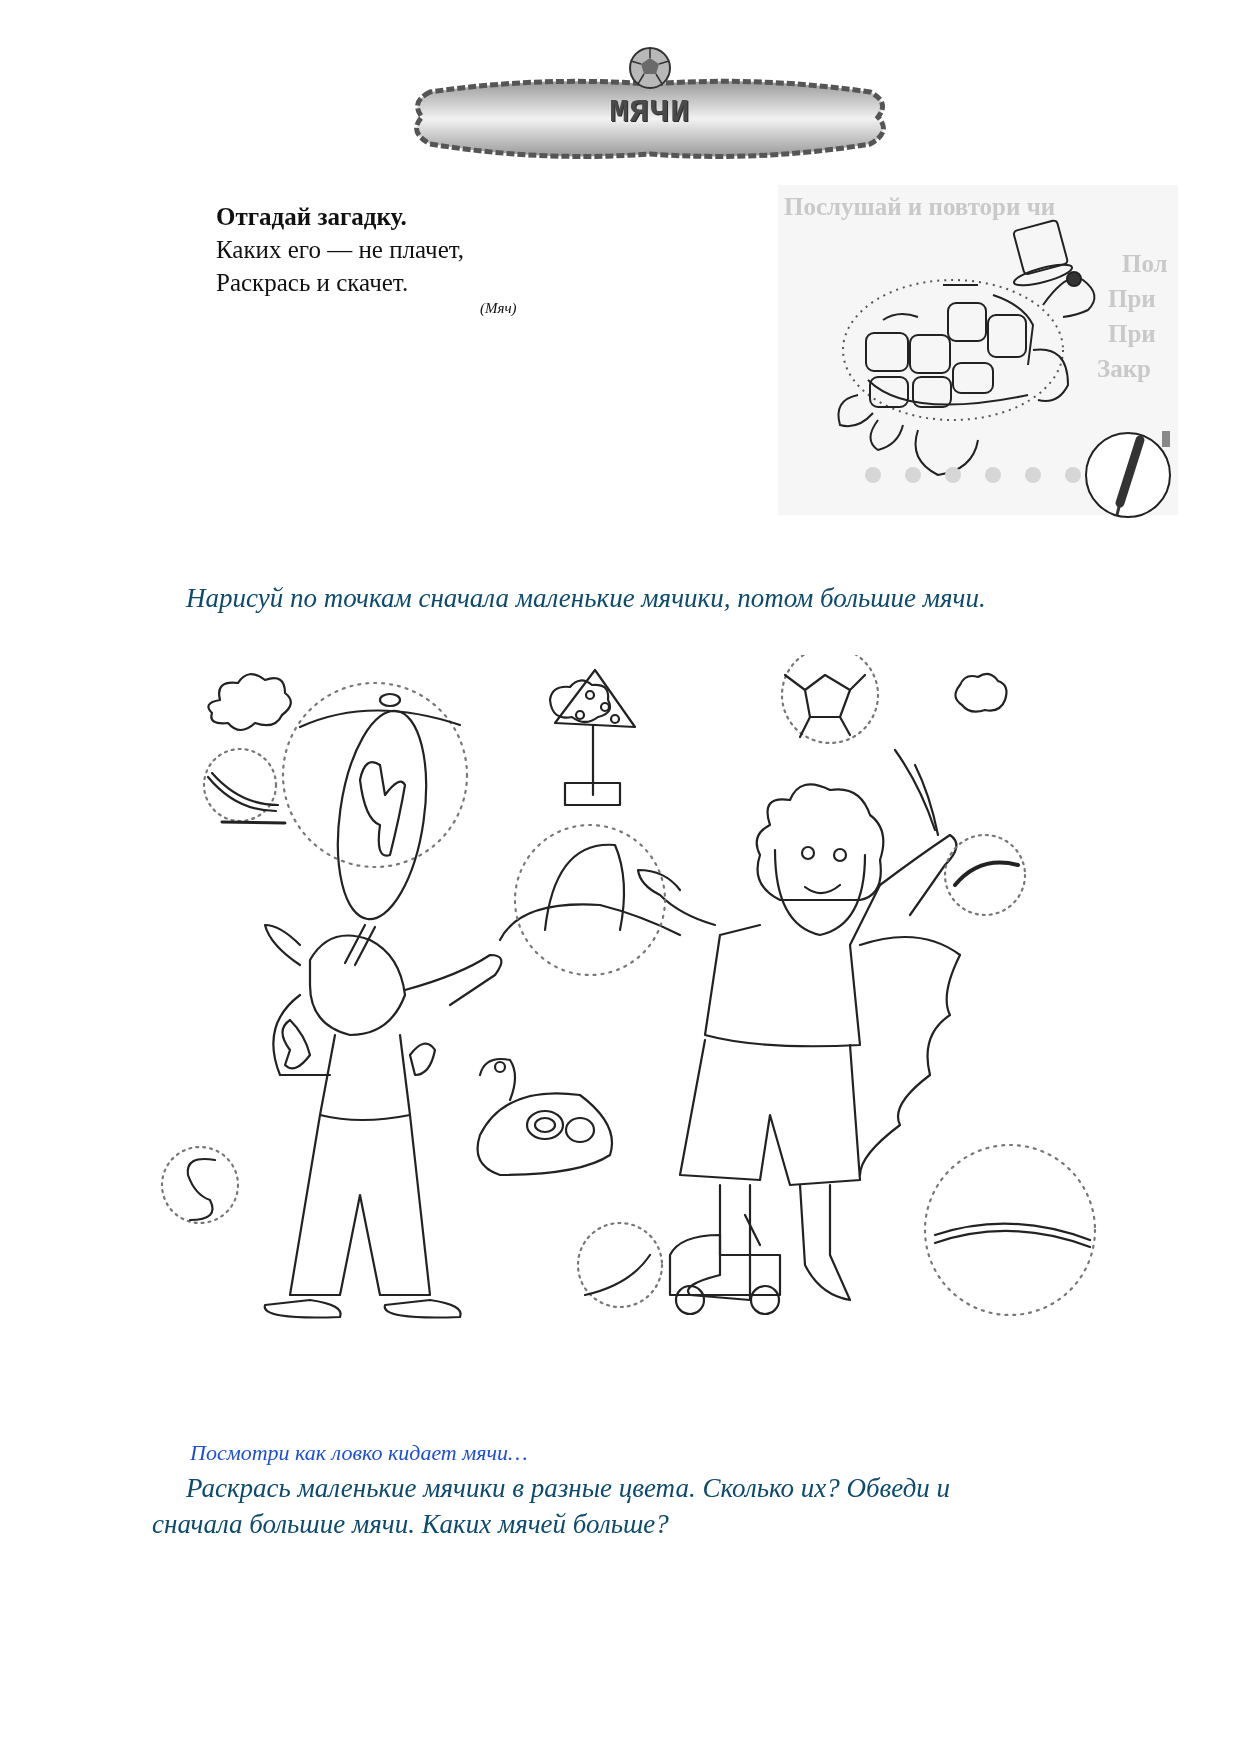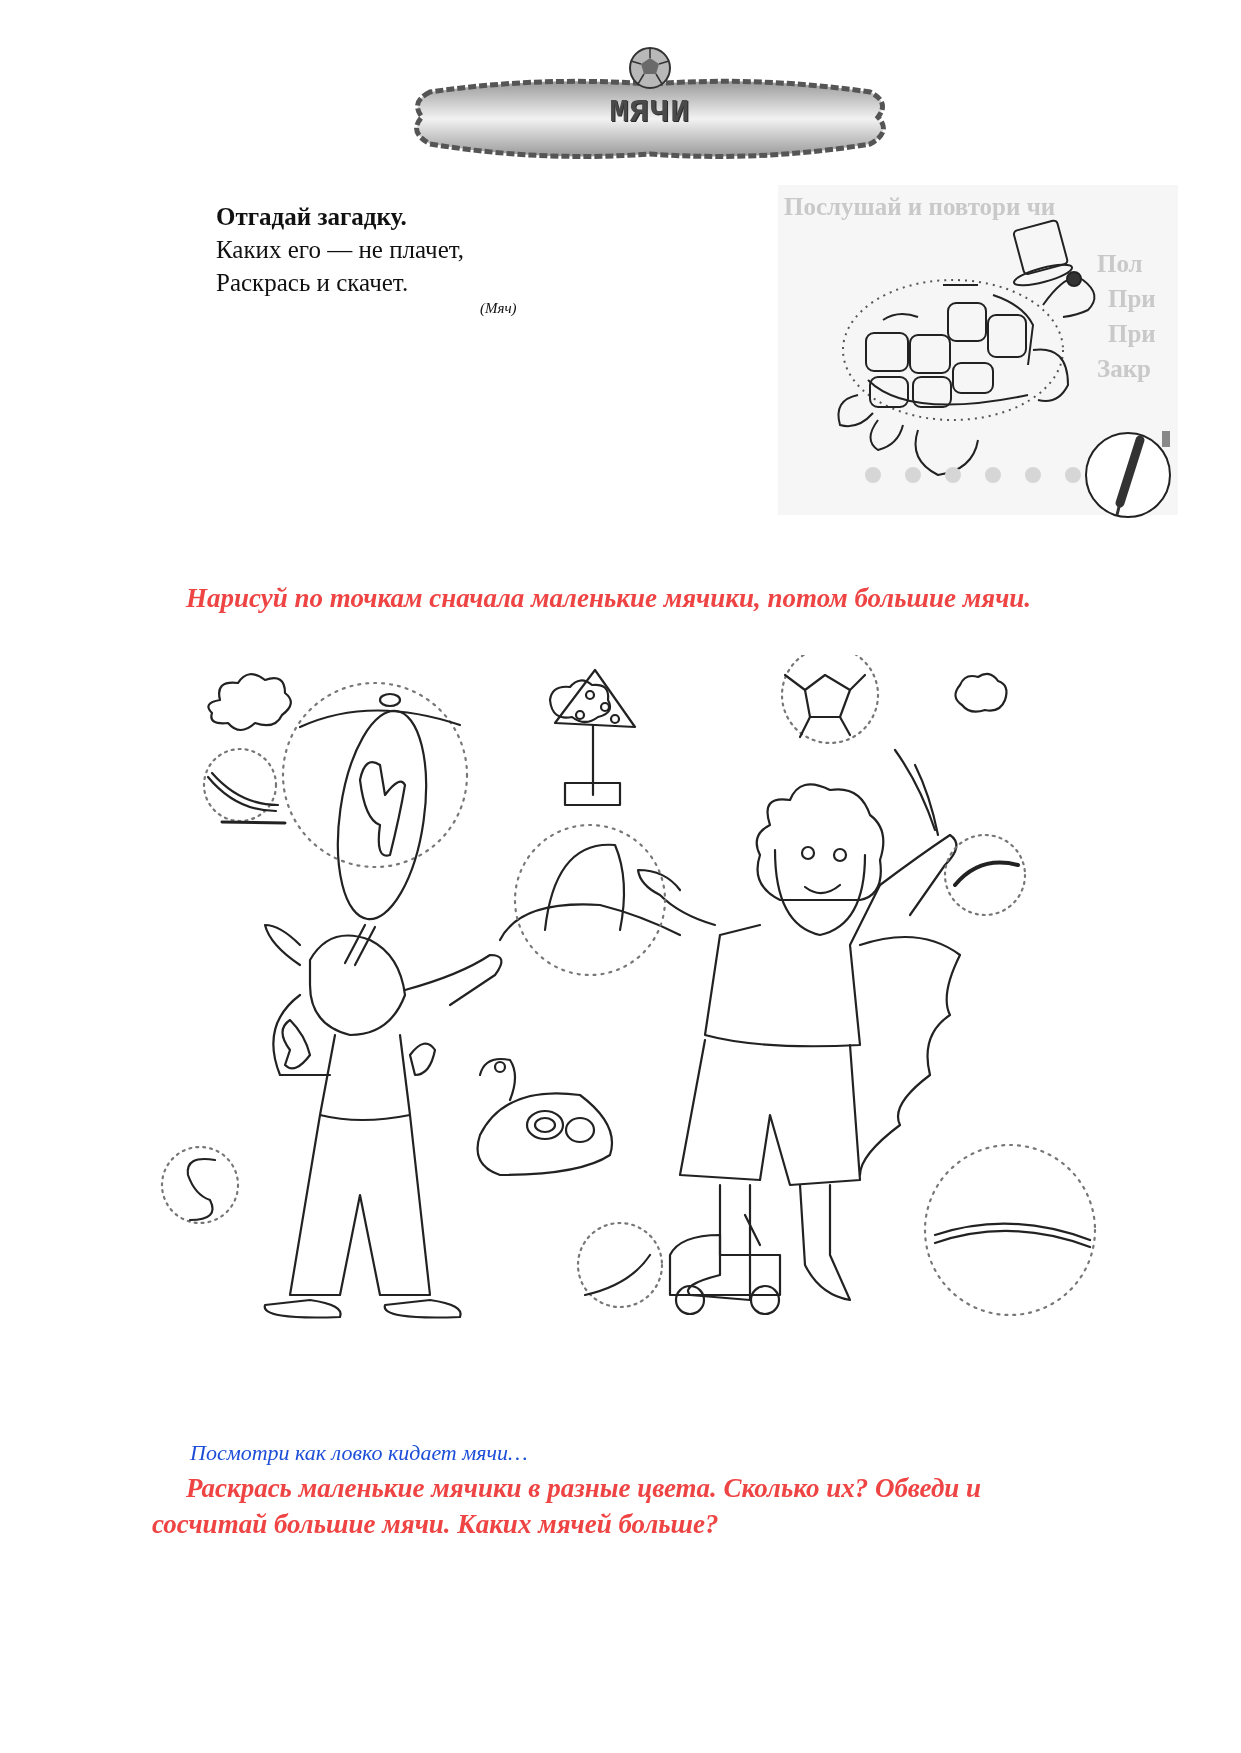--- a/index.html
+++ b/index.html
@@ -15,21 +15,21 @@
   #riddle { left: 188px; top: 200px; width: 400px; margin-left: 28px; }
   .riddle-heading { font-weight: bold; font-size: 25px; line-height: 33px; }
   .riddle-line { font-size: 25px; line-height: 33px; }
   .riddle-answer { font-size: 15px; font-style: italic; margin-left: 264px; margin-top: 1px; }
 
   
   #turtle-inset { left: 778px; top: 185px; width: 402px; height: 350px; }
   .ghost-text { position: absolute; font-family: "Liberation Serif", serif; font-weight: bold; font-size: 25px; color: #c9c9c9; white-space: nowrap; }
 
   
-  .instr { font-style: italic; font-size: 27px; line-height: 36px; color: #ef4444; font-weight: bold; }
+  .instr { font-style: italic; font-size: 27px; line-height: 36px; color: #0c4a6e; }
   #instr-top { left: 152px; top: 580px; width: 1060px; }
   #instr-bottom { left: 152px; top: 1470px; width: 1060px; }
   .indent { padding-left: 34px; }
 
   
   #scene { left: 160px; top: 655px; width: 1040px; height: 800px; }
   #scene svg { width: 100%; height: 100%; display: block; }
   #ghost-bottom { left: 190px; top: 1440px; font-size: 22px; font-style: italic; color: #1d4ed8; }
 </style>
 </head>
@@ -57,21 +57,21 @@
 <div id="riddle" class="abs">
   <div class="riddle-heading">Отгадай загадку.</div>
   <div class="riddle-line">Каких его — не плачет,</div>
   <div class="riddle-line">Раскрась и скачет.</div>
   <div class="riddle-answer">(Мяч)</div>
 </div>
 
 <div id="turtle-inset" class="abs">
   <div style="position:absolute;left:0;top:0;width:400px;height:330px;background:#f6f6f6;"></div>
   <div class="ghost-text" style="left:6px;top:8px">Послушай и повтори чи</div>
-  <div class="ghost-text" style="left:319px;top:65px">Пол</div>
+  <div class="ghost-text" style="left:344px;top:65px">Пол</div>
   <div class="ghost-text" style="left:330px;top:100px">При</div>
   <div class="ghost-text" style="left:330px;top:135px">При</div>
   <div class="ghost-text" style="left:319px;top:170px">Закр</div>
   <svg style="position:absolute;left:0;top:0" width="402" height="350" viewBox="0 0 402 350">
     <g fill="none" stroke="#222" stroke-width="2">
       <ellipse cx="175" cy="165" rx="110" ry="70" stroke-dasharray="2 5" stroke="#555"></ellipse>
       <path d="M90,195 Q130,235 250,210"></path>
       <path d="M105,135 Q120,125 140,132"></path>
       <path d="M165,100 L200,100"></path>
       <path d="M215,110 Q245,120 255,140 L250,180"></path>
@@ -202,14 +202,14 @@
       <circle cx="850" cy="575" r="85" stroke="#777" stroke-dasharray="2 6"></circle>
       <path d="M775,580 Q850,555 930,585"></path>
         <path d="M775,588 Q850,562 930,592"></path>
     </g>
   </svg>
 </div>
 <div id="ghost-bottom" class="abs">Посмотри как ловко кидает мячи…</div>
 
 <div id="instr-bottom" class="abs instr">
   <div class="indent">Раскрась маленькие мячики в разные цвета. Сколько их? Обведи и</div>
-  <div>сосчитай большие мячи. Каких мячей больше?</div>
+  <div>сначала большие мячи. Каких мячей больше?</div>
 </div>
 
 </body></html>

